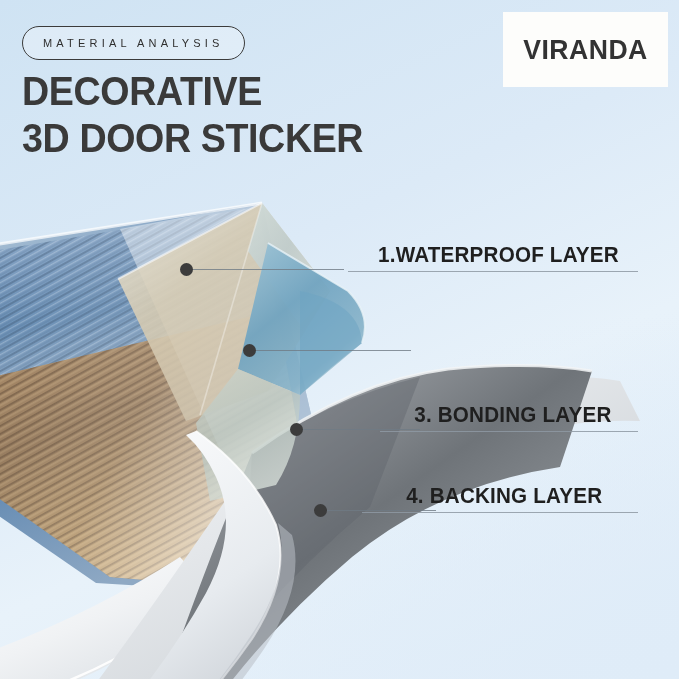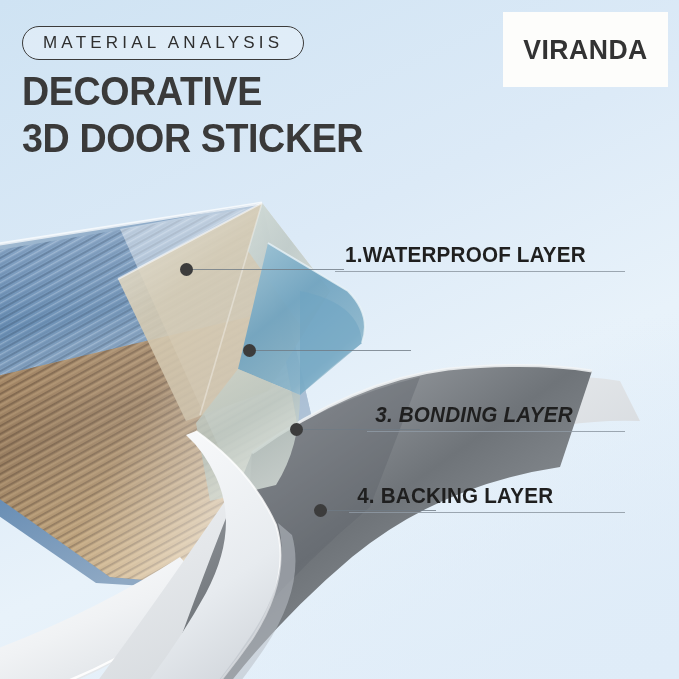--- a/index.html
+++ b/index.html
@@ -14,21 +14,21 @@
       radial-gradient(120% 90% at 100% 100%, #dfecf8 0%, rgba(223,236,248,0) 60%),
       linear-gradient(155deg,#cfe3f3 0%, #dceaf7 38%, #e8f2fa 62%, #dfecf8 100%);
   }
 
   
   .pill{
     position:absolute;left:22px;top:26px;height:32px;
     padding:0 20px;border:1.6px solid #3b3b3b;border-radius:20px;
     display:flex;align-items:center;
     background:rgba(255,255,255,.28);
-    font-size:17px;letter-spacing:4.2px;color:#2f2f2f;
+    font-size:11px;letter-spacing:4.2px;color:#2f2f2f;
     white-space:nowrap;
   }
   .title{
     position:absolute;left:22px;top:68px;width:480px;
     color:#3a3a3a;font-weight:bold;font-size:40px;line-height:1.17;
     letter-spacing:-0.4px;transform:scaleX(.94);transform-origin:left top;
     white-space:nowrap;
   }
   .title .l2{display:block;}
   .logo-box{
@@ -38,31 +38,31 @@
   }
   .logo-box span{
     color:#333;font-weight:bold;font-size:28px;letter-spacing:.5px;
     transform:scaleX(.95);
   }
 
   
   #art{position:absolute;left:0;top:185px;width:679px;height:494px;}
 
   
-  .callout{position:absolute;right:54px;text-align:left;white-space:nowrap;}
+  .callout{position:absolute;right:41px;text-align:center;white-space:nowrap;}
   .callout .lbl{
     display:inline-block;color:#1f1f1f;font-weight:bold;font-size:21.5px;
     letter-spacing:.2px;transform:scaleX(.96);transform-origin:right bottom;
   }
   .callout .rule{
     display:block;height:1px;background:#8e99a3;opacity:.85;margin-top:3px;
   }
   .c1{top:243px;}
   .c2{top:323px;}
-  .c3{top:403px;font-style:italic;}
+  .c3{top:403px;}
   .c4{top:484px;text-decoration:underline;}
   .c1 .rule{width:290px;margin-left:auto;}
   .c2 .rule{width:268px;margin-left:auto;}
   .c3 .rule{width:258px;margin-left:auto;}
   .c4 .rule{width:276px;margin-left:auto;}
 
   
   .leader{position:absolute;height:1px;background:#6f7a84;opacity:.8;}
   .dot{position:absolute;width:13px;height:13px;border-radius:50%;background:#3c3c3c;}
 </style>

